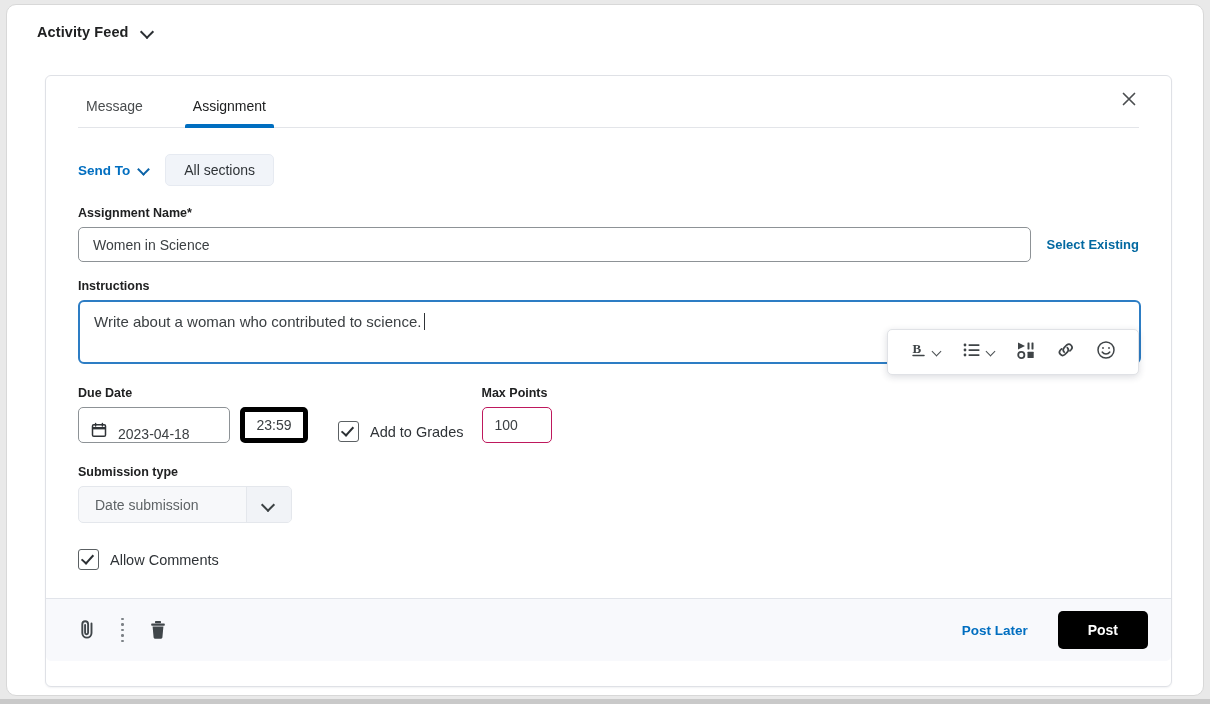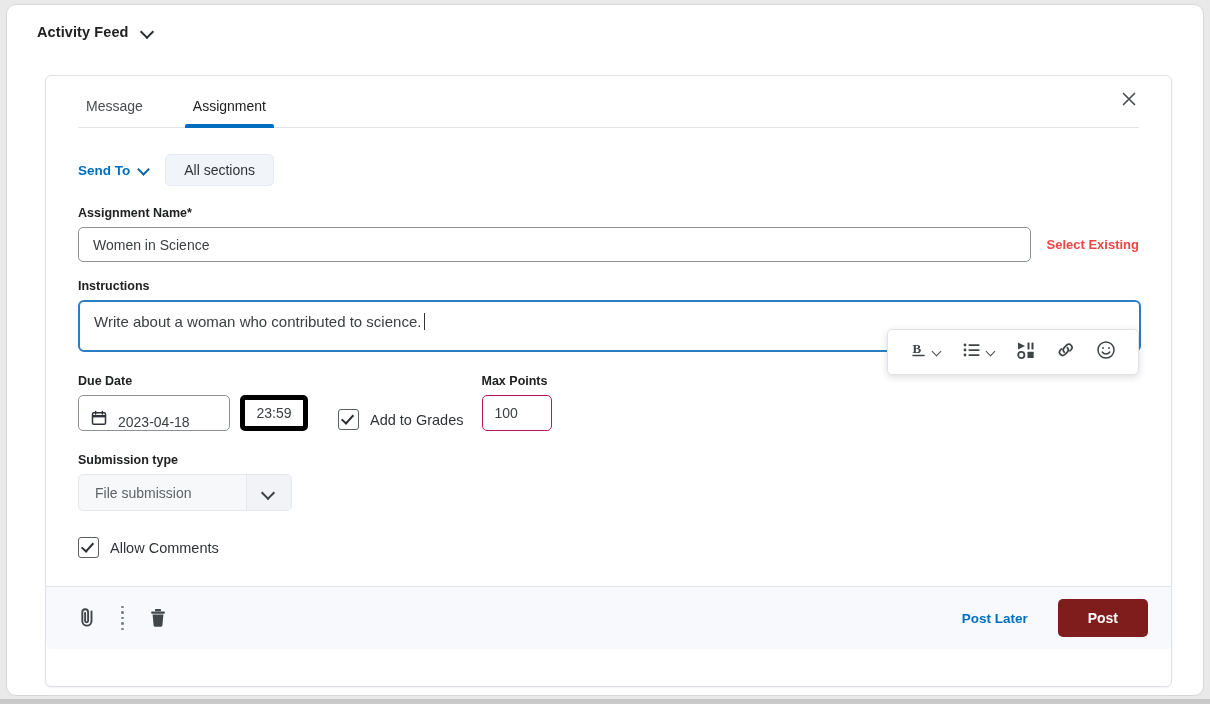--- a/index.html
+++ b/index.html
@@ -203,21 +203,21 @@
     border-radius: 5px;
     padding: 0 14px;
     font-size: 14px;
     color: #3c4043;
     box-sizing: border-box;
     font-family: inherit;
     background: #fff;
     outline: none;
   }
   .link-btn {
-    color: #ef4444;
+    color: #0369a1;
     font-size: 13px;
     font-weight: bold;
     cursor: pointer;
     white-space: nowrap;
     background: none;
     border: none;
     padding: 0;
     font-family: inherit;
   }
 
@@ -264,21 +264,21 @@
     width: 6px;
     height: 6px;
     border-right: 1.7px solid #4a4f52;
     border-bottom: 1.7px solid #4a4f52;
     transform: rotate(45deg);
   }
 
   .editor {
     margin-top: 6px;
     width: 1063px;
-    height: 52px;
+    height: 64px;
     border: 2px solid #2d7dc4;
     border-radius: 6px;
     padding: 11px 14px;
     box-sizing: border-box;
     font-size: 15px;
     color: #3c4043;
     position: relative;
   }
   .caret {
     display: inline-block;
@@ -484,21 +484,21 @@
   .post-later {
     color: #006ec0;
     font-size: 13.5px;
     font-weight: bold;
     cursor: pointer;
     background: none;
     border: none;
     font-family: inherit;
   }
   .post-btn {
-    background: #7f1d1d;
+    background: #000000;
     color: #ffffff;
     font-size: 14px;
     font-weight: bold;
     border: none;
     border-radius: 5px;
     padding: 11px 30px;
     cursor: pointer;
     font-family: inherit;
   }
 </style>
@@ -625,21 +625,21 @@
 
         <div class="col maxpoints-col">
           <label class="field-label">Max Points</label>
           <input class="points-input" type="text" value="100" style="">
         </div>
       </div>
 
       <div class="submission-block">
         <label class="field-label">Submission type</label>
         <div class="select-wrap">
-          <span class="select-val">File submission</span>
+          <span class="select-val">Date submission</span>
           <span class="select-arrow">
             <span class="chev-md"></span>
           </span>
         </div>
       </div>
 
       <div class="comments-row">
         <span class="cbox"></span>
         <span class="check-label">Allow Comments</span>
       </div>

